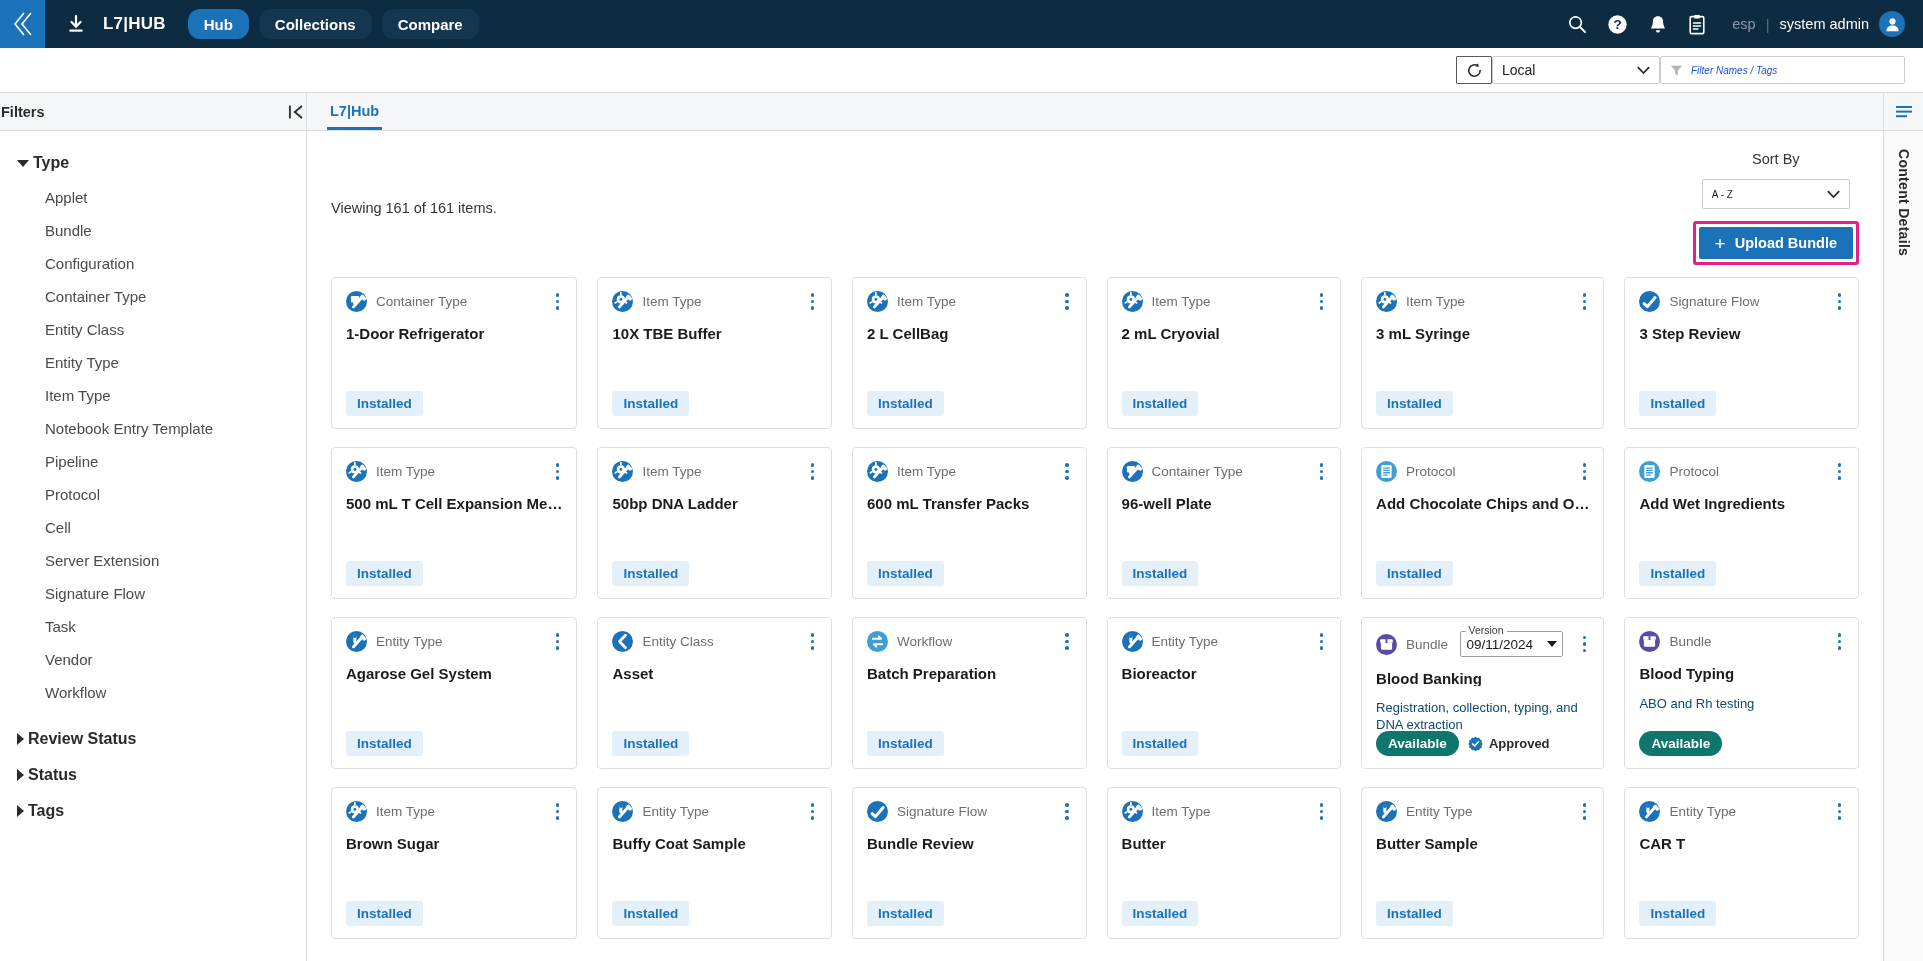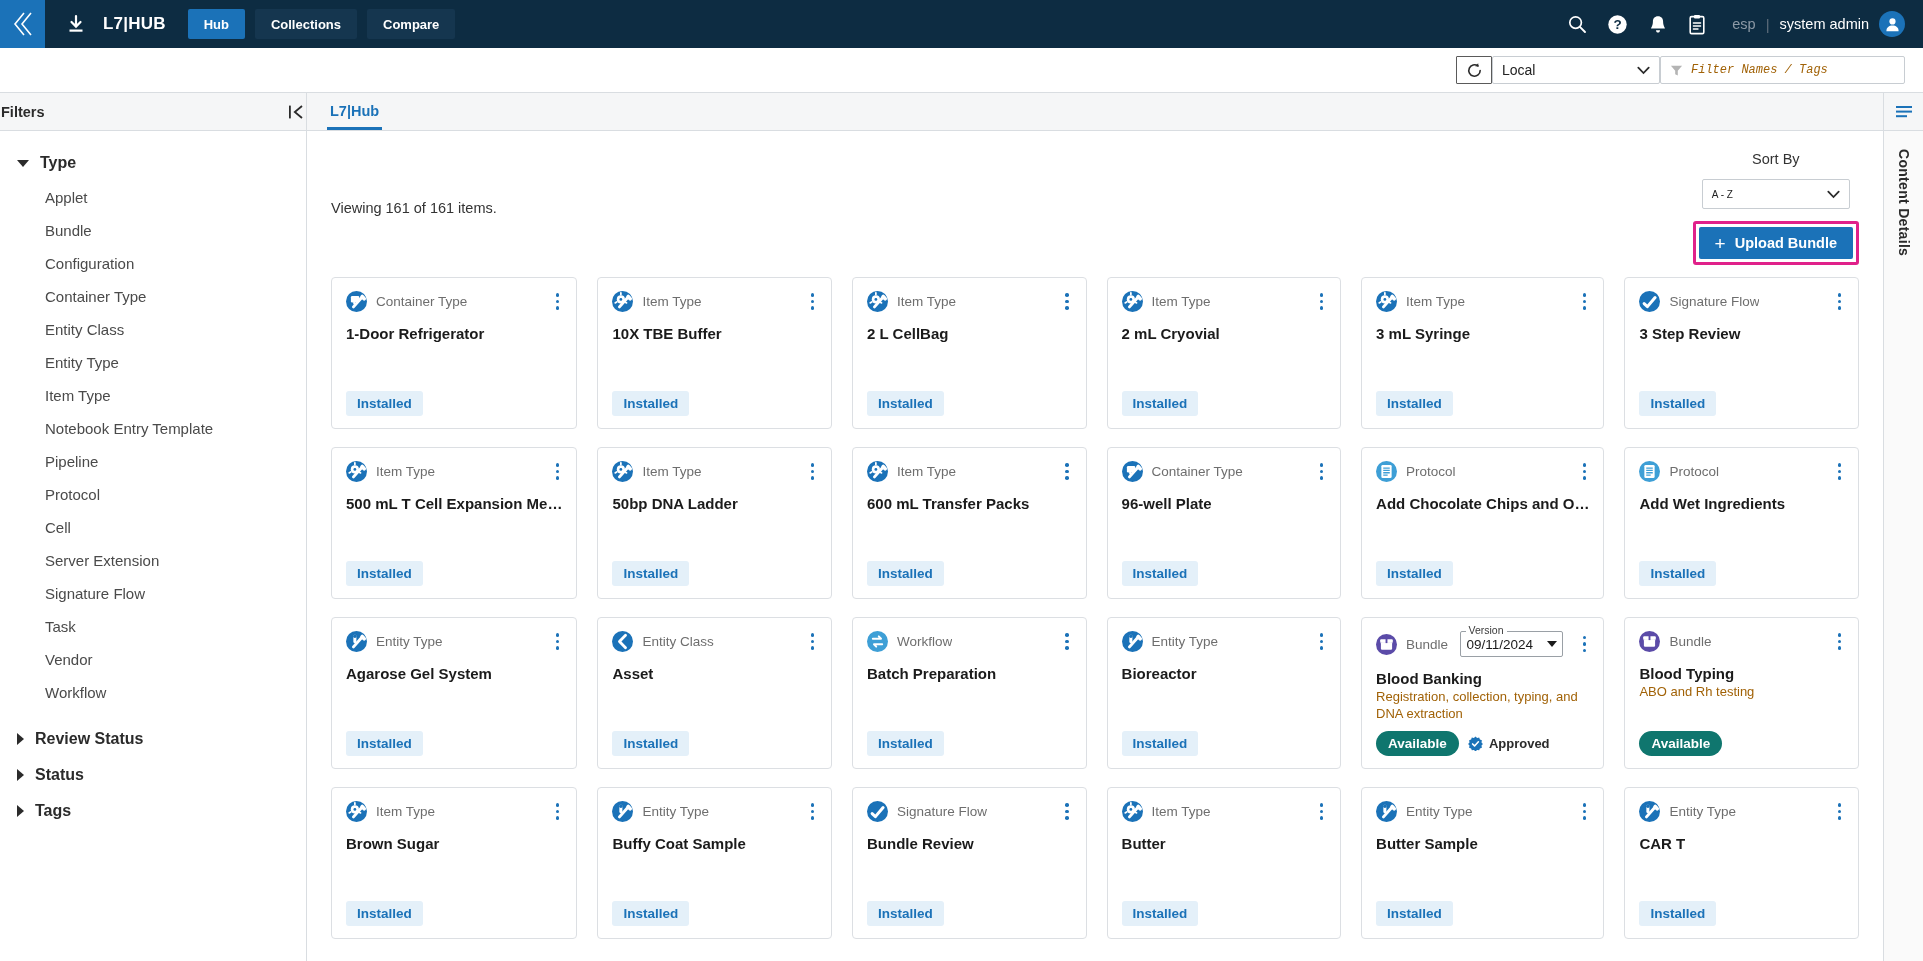--- a/index.html
+++ b/index.html
@@ -30,22 +30,22 @@
     display: flex; align-items: center; justify-content: center;
   }
   .brand-title {
     color: #ffffff; font-size: 17px; font-weight: bold;
     letter-spacing: 0.2px;
   }
   .nav-tabs { display: flex; align-items: center; gap: 10px; margin-left: 22px; }
   .nav-tab {
     height: 30px; padding: 0 16px;
     display: flex; align-items: center; justify-content: center;
-    color: #ffffff; font-size: 13px; font-weight: bold;
-    background: #15364f; border-radius: 2px; cursor: pointer;
+    color: #ffffff; font-size: 15px; font-weight: bold;
+    background: #15364f; border-radius: 12px; cursor: pointer;
     white-space: nowrap;
   }
   .nav-tab.active { background: #1b72b8; }
 
   .topbar-right {
     margin-left: auto; display: flex; align-items: center;
     gap: 20px; padding-right: 18px;
   }
   .tb-icon { cursor: pointer; display: flex; align-items: center; justify-content: center; }
   .user-block { display: flex; align-items: center; gap: 10px; margin-left: 6px; }
@@ -80,21 +80,21 @@
     padding: 0 9px; font-size: 14px; color: #222; cursor: pointer;
     border-radius: 2px;
   }
   .filter-input {
     width: 245px; height: 28px;
     border: 1px solid #c8cdd2; background: #fff;
     display: flex; align-items: center; gap: 8px;
     padding: 0 9px; border-radius: 2px; cursor: text;
   }
   .filter-input-text {
-    font-size: 12px; color: #a16207; font-style: italic; font-family: Liberation Mono, monospace;
+    font-size: 10px; color: #1d4ed8; font-style: italic;
   }
 
   
   .body-wrap { display: flex; width: 100%; height: calc(961px - 48px - 45px); }
 
   
   .sidebar {
     width: 307px; min-width: 307px;
     border-right: 1px solid #d9dde1;
     background: #ffffff;
@@ -104,21 +104,21 @@
     height: 38px; min-height: 38px;
     background: #f5f6f7;
     border-bottom: 1px solid #d9dde1;
     display: flex; align-items: center; justify-content: space-between;
     padding: 0 1px;
   }
   .sidebar-head-title { font-size: 14.5px; color: #2b2b2b; font-weight: bold; }
   .collapse-icon { cursor: pointer; display: flex; align-items: center; }
   .sidebar-scroll { flex: 1; overflow-y: auto; padding-top: 14px; }
   .filter-group-head {
-    display: flex; align-items: center; gap: 11px;
+    display: flex; align-items: center; gap: 4px;
     padding: 9px 0 9px 17px; cursor: pointer;
   }
   .tri { width: 0; height: 0; }
   .tri-down {
     border-left: 6px solid transparent; border-right: 6px solid transparent;
     border-top: 7px solid #2b2b2b;
   }
   .tri-right {
     border-top: 6px solid transparent; border-bottom: 6px solid transparent;
     border-left: 7px solid #2b2b2b;
@@ -203,21 +203,21 @@
   }
   .kebab span {
     width: 3.5px; height: 3.5px; border-radius: 50%; background: #1b72b8;
     display: block;
   }
   .card-title {
     margin-top: 13px; font-size: 15px; font-weight: bold; color: #1b1b1b;
     white-space: nowrap; overflow: hidden; text-overflow: ellipsis;
   }
   .card-desc {
-    margin-top: 1px; font-size: 13px; color: #a16207; line-height: 1.33;
+    margin-top: 13px; font-size: 13px; color: #0c4a6e; line-height: 1.33;
     overflow: hidden;
   }
   .card-footer {
     margin-top: auto; display: flex; align-items: center; gap: 9px;
   }
   .badge-installed {
     background: #e4f0f9; color: #1b72b8;
     font-size: 13.5px; font-weight: bold;
     padding: 5px 11px; border-radius: 3px;
   }

